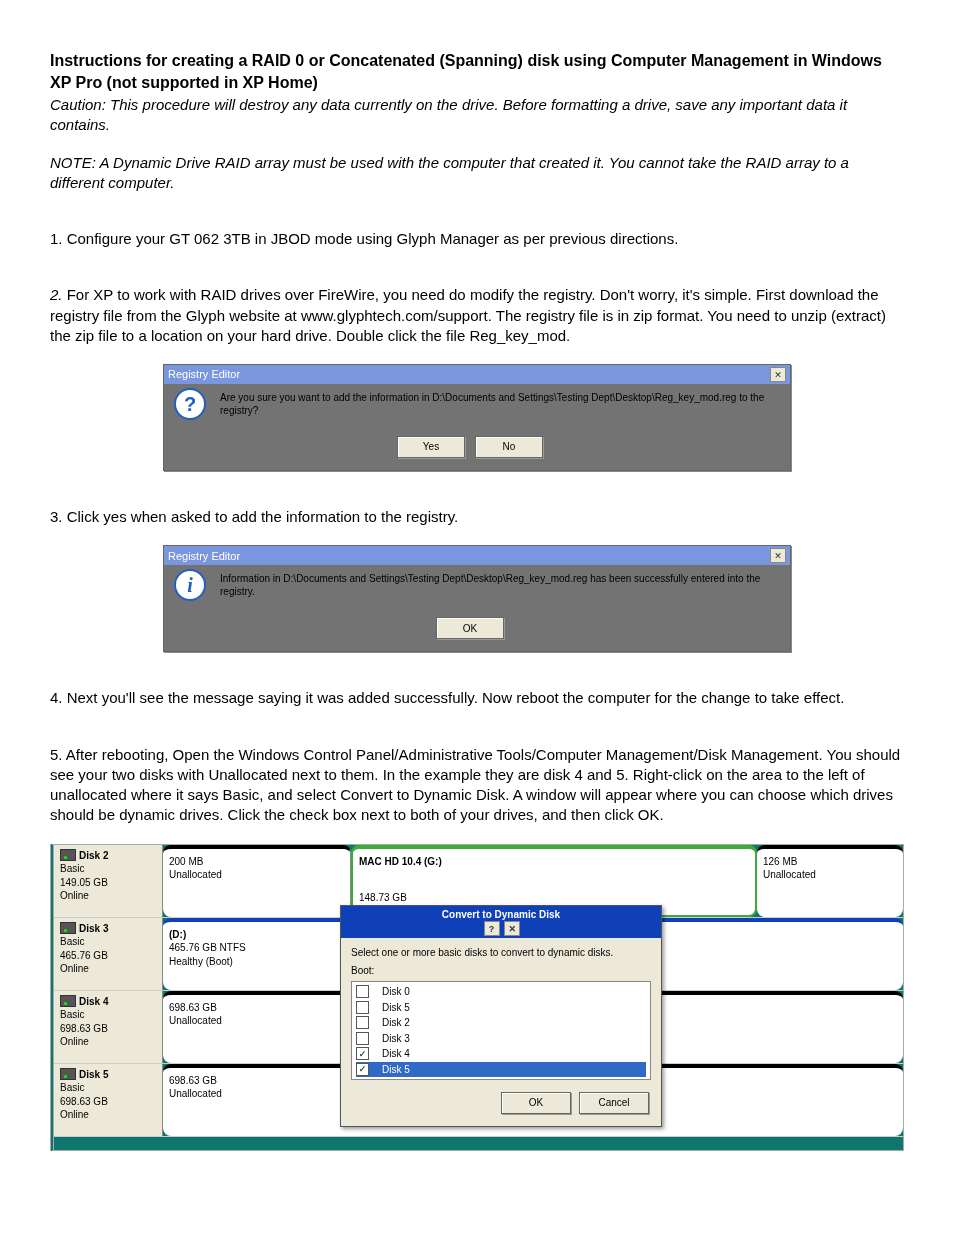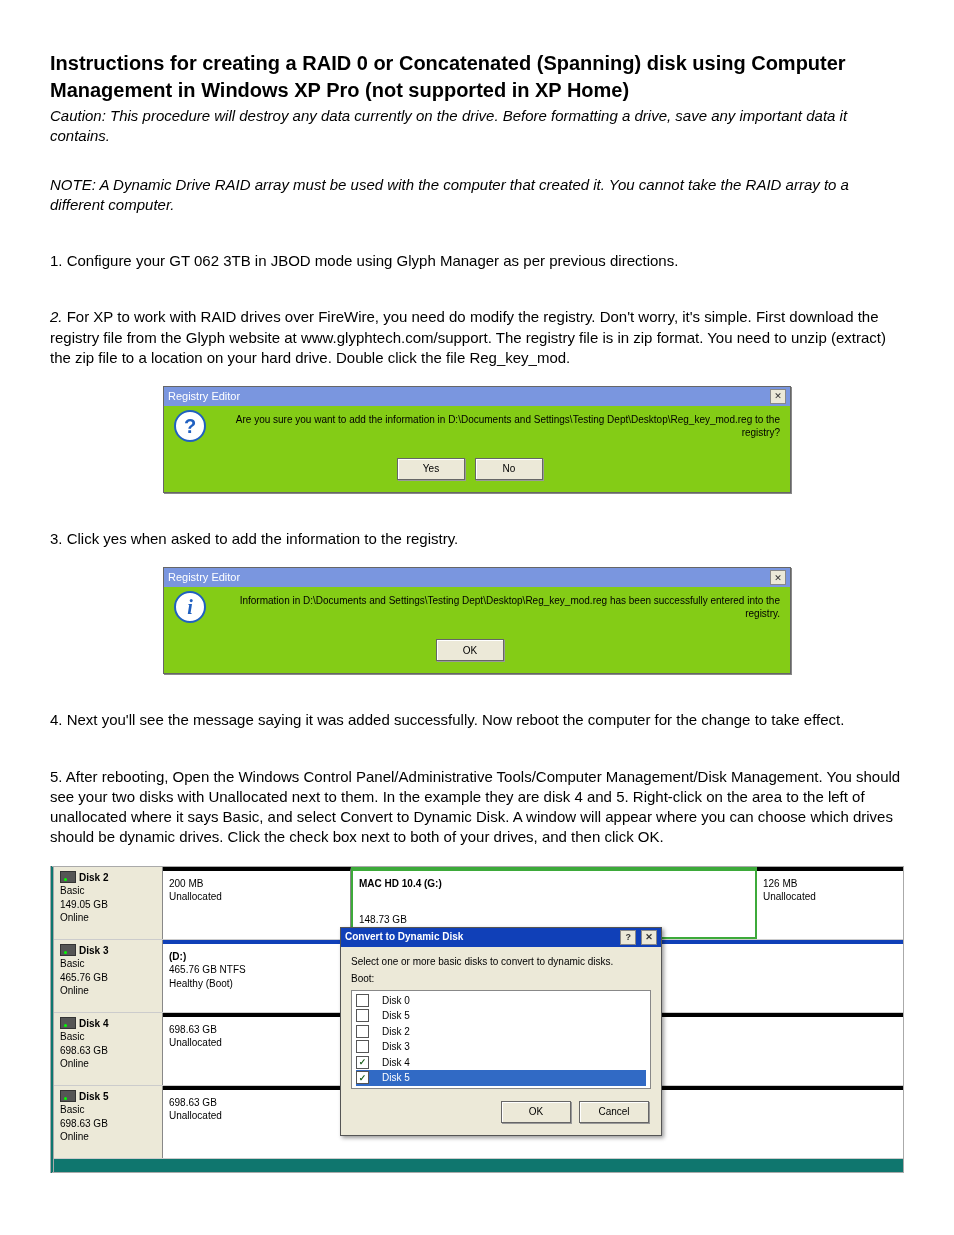--- a/index.html
+++ b/index.html
@@ -7,50 +7,49 @@
     margin: 0;
     padding: 50px 50px 30px 50px;
     width: 954px;
     box-sizing: border-box;
     color: #000;
     font-size: 15px;
     line-height: 1.35;
   }
   .title {
     font-weight: bold;
-    font-size: 20px;
+    font-size: 16px;
     margin-bottom: 2px;
   }
   .caution {
     font-style: italic;
-    margin-bottom: 28px;
+    margin-bottom: 17px;
   }
   .note {
     font-style: italic;
     margin-bottom: 18px;
   }
   .step {
     margin-bottom: 18px;
     margin-top: 36px;
   }
   .italic-pre { font-style: italic; }
   .dialog-wrap {
     display: flex;
     justify-content: center;
     margin: 8px 0 18px 0;
   }
   .xp-dialog {
     border: 1px solid #666;
     width: 626px;
-    background: #84cc16;
+    background: #737373;
     font-family: Tahoma, sans-serif;
     font-size: 10px;
     color: #000;
     box-shadow: 1px 1px 0 #888;
-    text-align: right;
   }
   .xp-titlebar {
     background: #7A96DF;
     color: #fff;
     padding: 2px 4px;
     display: flex;
     justify-content: space-between;
     align-items: center;
     font-size: 11px;
   }
@@ -160,20 +159,21 @@
     flex: 1;
     display: flex;
   }
   .dm-vol {
     border-top: 4px solid #000;
     border-right: 1px solid #888;
     padding: 6px 6px;
     background: #fff;
     display: flex;
     flex-direction: column;
+    border-radius: 8px;
   }
   .dm-vol.black { border-top-color: #000; }
   .dm-vol.blue { border-top-color: #1040B8; }
   .dm-vol.green { border-top-color: #3DAA3A; border: 2px solid #3DAA3A; border-top-width:4px;gap:23px; }
   .dm-vol:last-child { border-right: none; }
 
   
   .conv-dialog {
     position: absolute;
     left: 286px;
@@ -186,20 +186,21 @@
     font-size: 10px;
   }
   .conv-title {
     background: #1040B8;
     color: #fff;
     padding: 2px 4px;
     display: flex;
     justify-content: space-between;
     align-items: center;
     font-weight: bold;
+    flex-direction: column;
   }
   .conv-title .tbtn {
     background: #ECE9D8;
     color: #333;
     width: 14px; height: 13px;
     display:inline-flex;align-items:center;justify-content:center;
     border:1px solid #888;
     margin-left:2px;
     font-weight:bold;
     font-size:9px;

